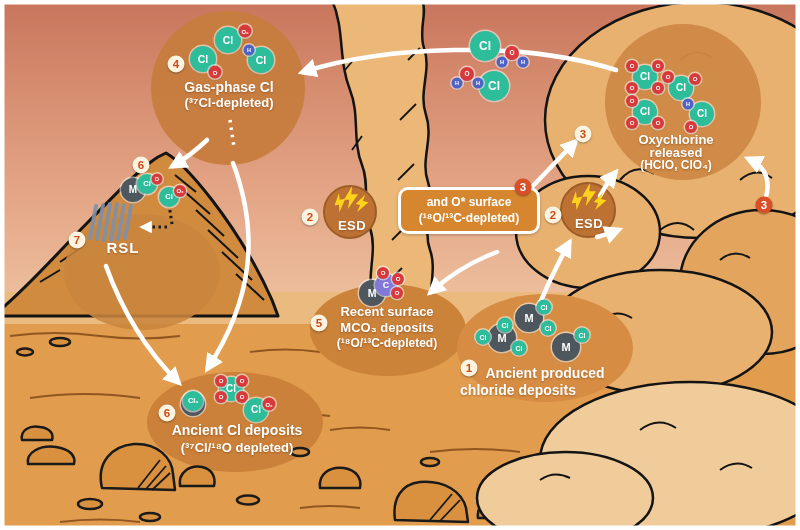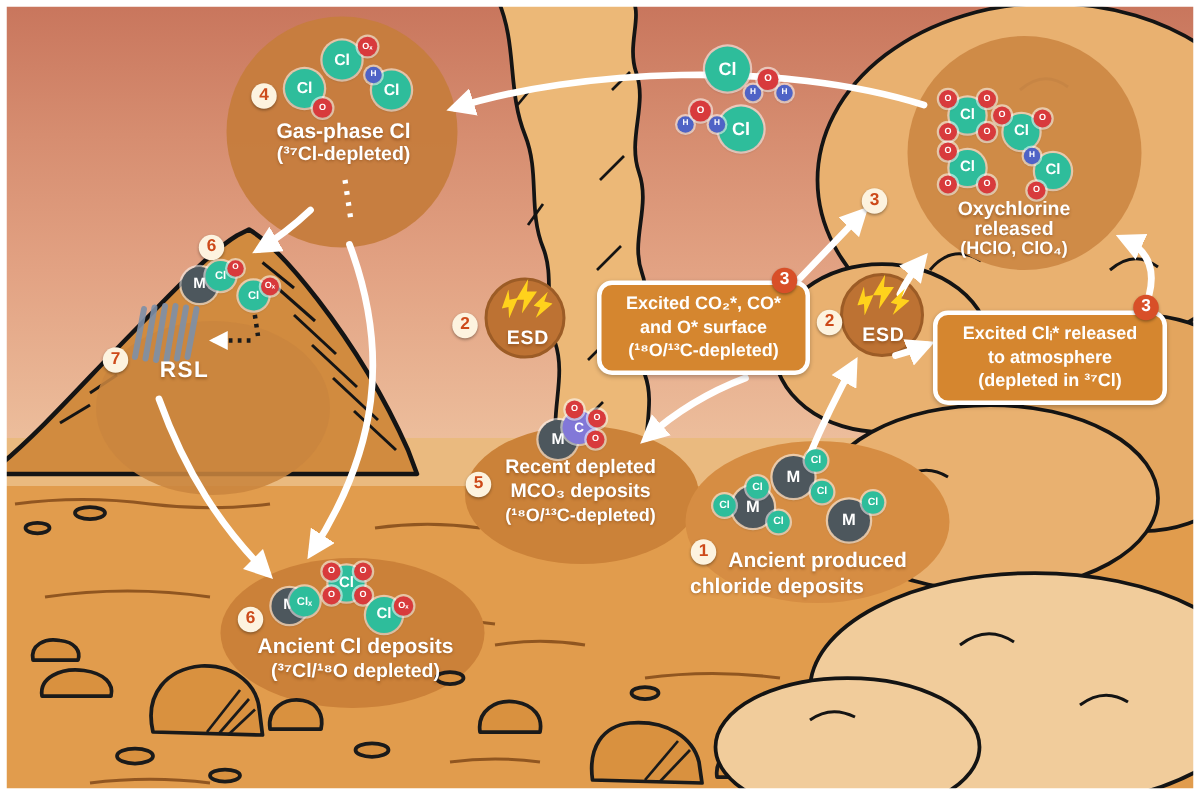--- a/index.html
+++ b/index.html
@@ -248,41 +248,35 @@
 
     <div>
       <span class="bolt" style="left:571px;top:191px;width:12px;height:19px;transform:rotate(-12deg)"></span>
       <span class="bolt" style="left:582px;top:183px;width:14px;height:23px"></span>
       <span class="bolt" style="left:594px;top:192px;width:12px;height:19px;transform:rotate(14deg)"></span>
       <div class="lbl f13" style="left:589px;top:223px;letter-spacing:.5px">ESD</div>
       <span class="badge" style="left:553px;top:215px">2</span>
     </div>
 
     <div class="box" style="left:398px;top:187px;width:124px">
-      <div>Excited CO₂*, CO*</div>
       <div>and O* surface</div>
       <div>(¹⁸O/¹³C-depleted)</div>
     </div>
     <span class="badge inv" style="left:523px;top:187px">3</span>
 
-    <div class="box" style="left:622px;top:207px;width:138px">
-      <div>Excited Clᵢ* released</div>
-      <div>to atmosphere</div>
-      <div>(depleted in ³⁷Cl)</div>
-    </div>
     <span class="badge inv" style="left:764px;top:205px">3</span>
 
     <div>
       <span class="atom m s26" style="left:372px;top:293px">M</span>
       <span class="atom c s22" style="left:386px;top:285px">C</span>
       <span class="atom o s12" style="left:383px;top:273px">O</span>
       <span class="atom o s12" style="left:398px;top:279px">O</span>
       <span class="atom o s12" style="left:397px;top:293px">O</span>
       <span class="badge" style="left:319px;top:323px">5</span>
-      <div class="lbl f13" style="left:387px;top:311px">Recent depleted</div>
+      <div class="lbl f13" style="left:387px;top:311px">Recent surface</div>
       <div class="lbl f13" style="left:387px;top:327px">MCO₃ deposits</div>
       <div class="lbl f12" style="left:387px;top:343px">(¹⁸O/¹³C-depleted)</div>
     </div>
 
     <div>
       <span class="atom m s28" style="left:529px;top:318px">M</span>
       <span class="atom m s28" style="left:502px;top:338px">M</span>
       <span class="atom m s28" style="left:566px;top:347px">M</span>
       <span class="atom cl s15" style="left:544px;top:307px">Cl</span>
       <span class="atom cl s15" style="left:548px;top:328px">Cl</span>
@@ -295,21 +289,21 @@
       <div class="lbl f14" style="left:518px;top:390px">chloride deposits</div>
     </div>
 
     <div>
       <span class="atom cl s24" style="left:231px;top:389px">Cl</span>
       <span class="atom o s12" style="left:221px;top:381px">O</span>
       <span class="atom o s12" style="left:242px;top:381px">O</span>
       <span class="atom o s12" style="left:221px;top:397px">O</span>
       <span class="atom o s12" style="left:242px;top:397px">O</span>
       <span class="atom m s24" style="left:193px;top:404px">M</span>
-      <span class="atom cl s20" style="left:203px;top:401px">Clₓ</span>
+      <span class="atom cl s20" style="left:193px;top:401px">Clₓ</span>
       <span class="atom cl s24" style="left:256px;top:410px">Cl</span>
       <span class="atom o s13" style="left:269px;top:404px">Oₓ</span>
       <span class="badge" style="left:167px;top:413px">6</span>
       <div class="lbl f14" style="left:237px;top:430px">Ancient Cl deposits</div>
       <div class="lbl f13" style="left:237px;top:447px">(³⁷Cl/¹⁸O depleted)</div>
     </div>
 
     <div>
       <span class="badge" style="left:141px;top:165px">6</span>
       <span class="atom m s24" style="left:133px;top:190px">M</span>

